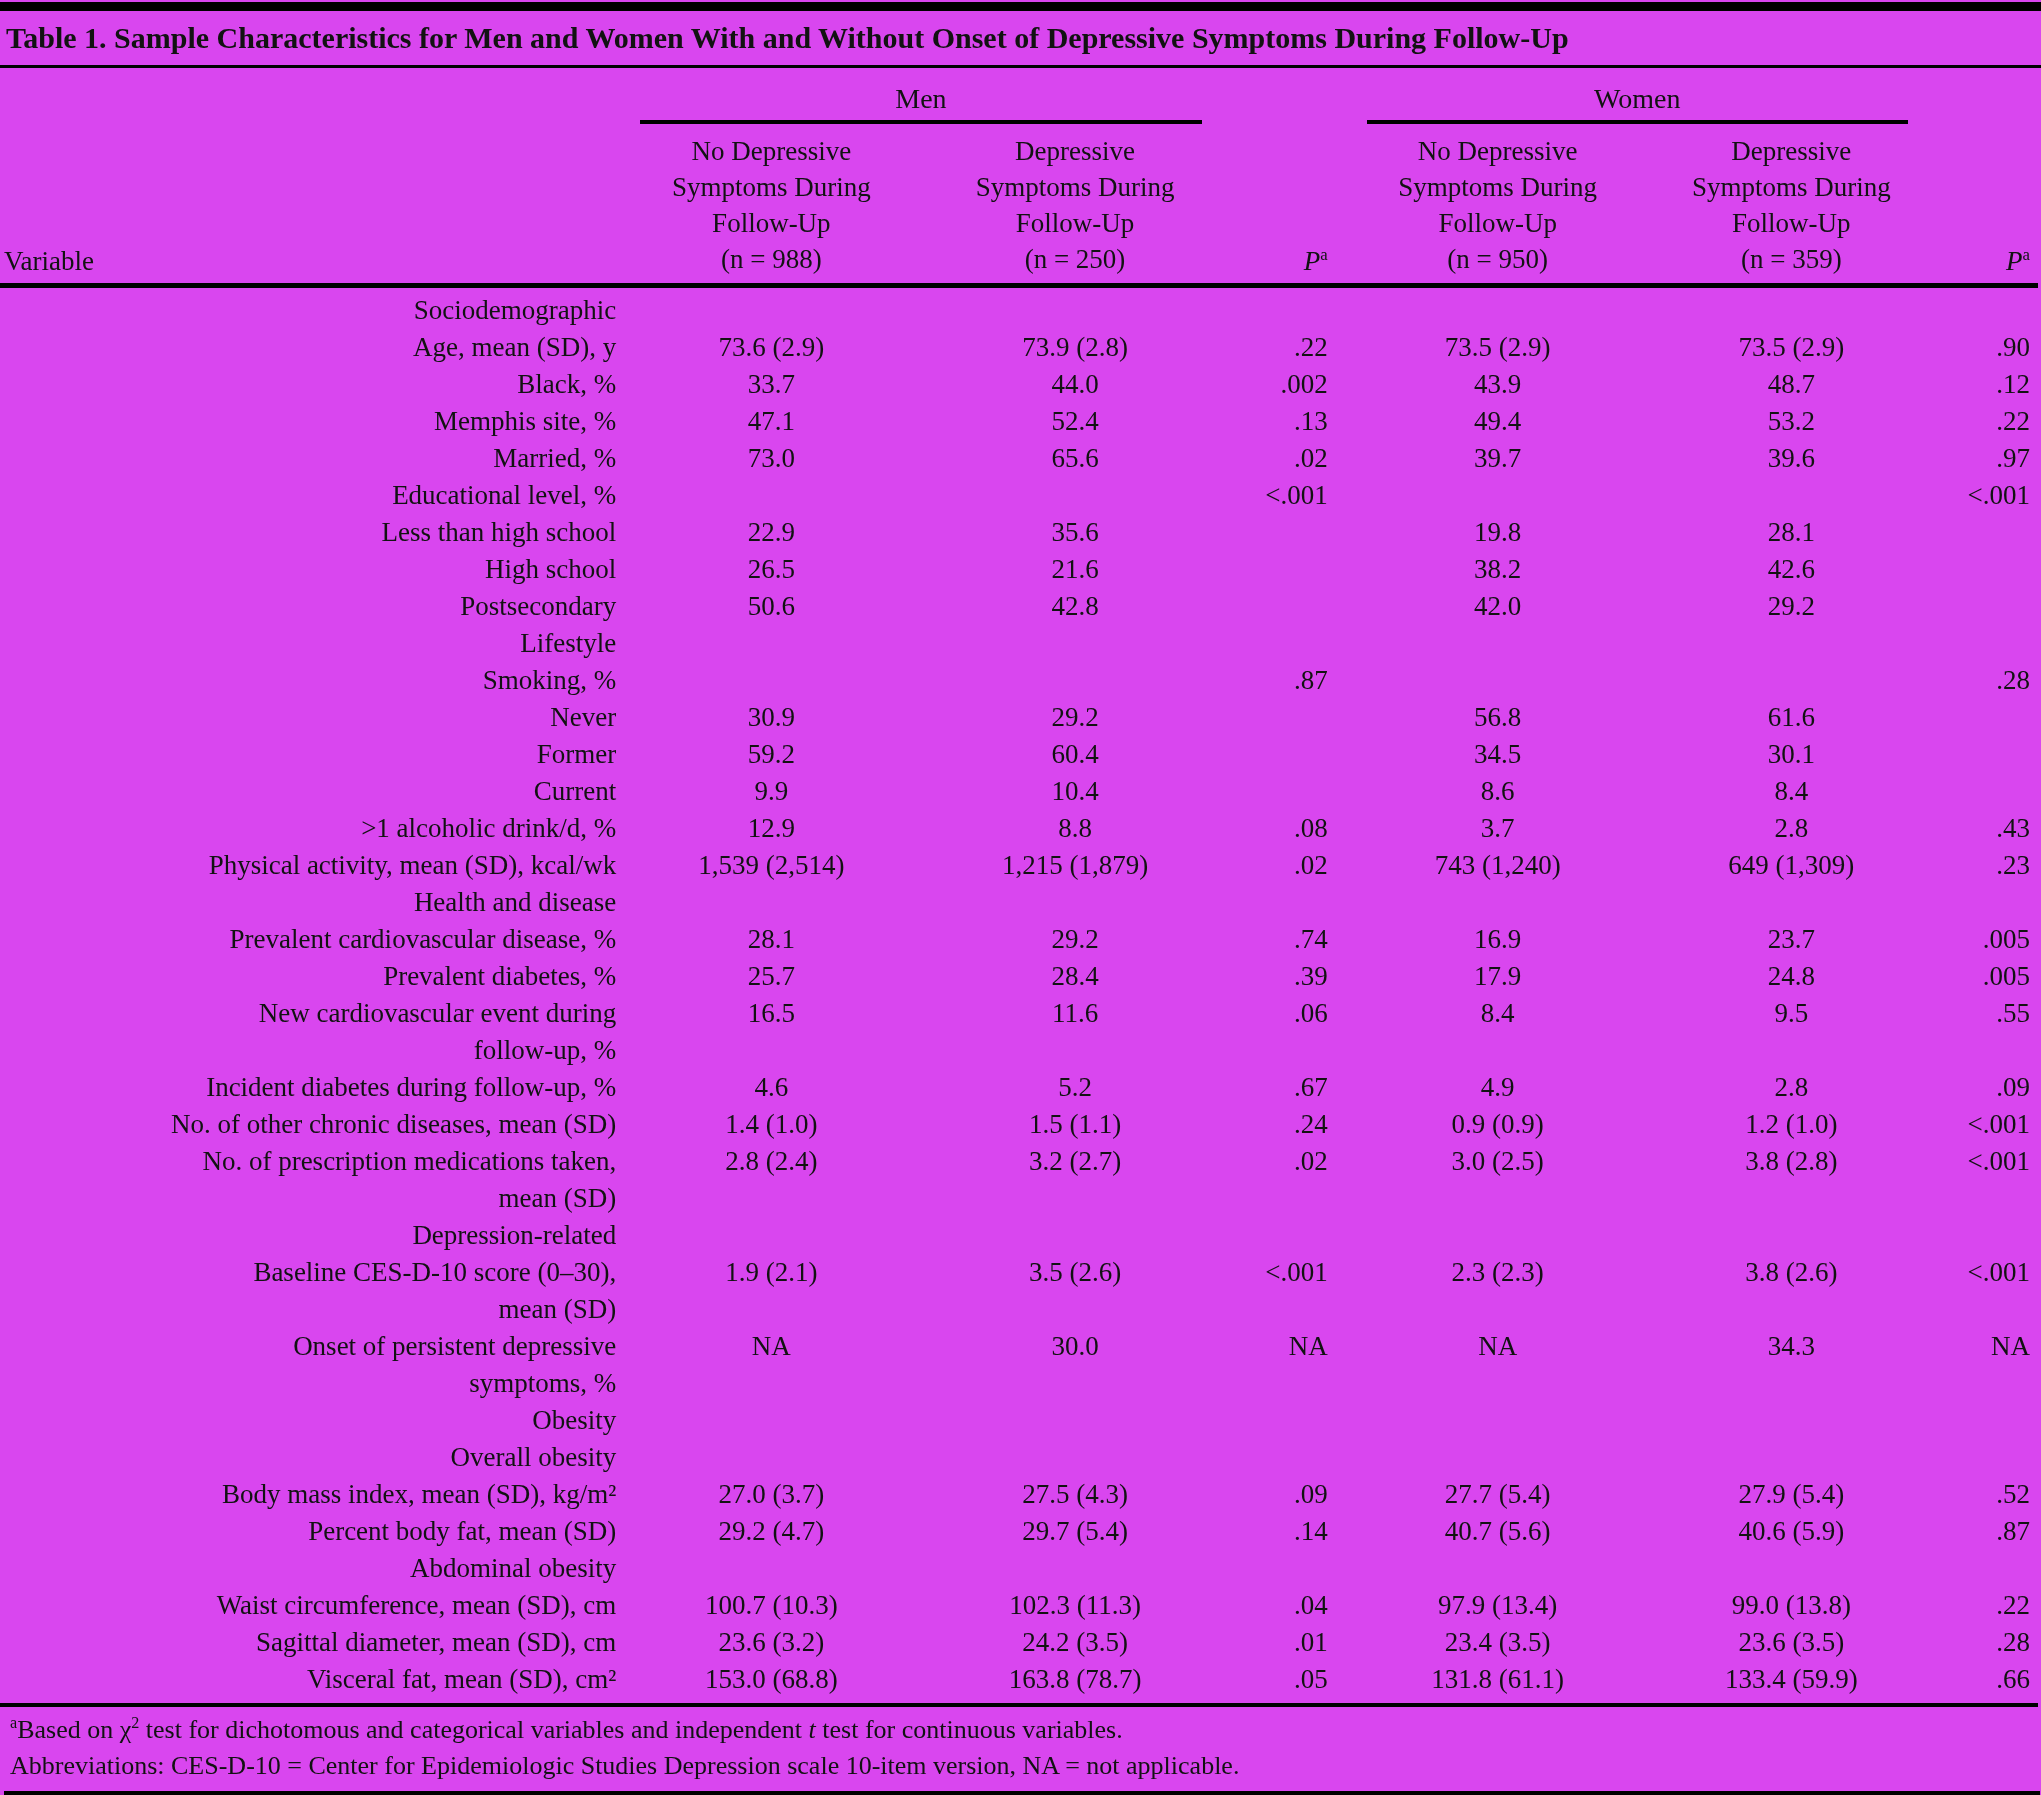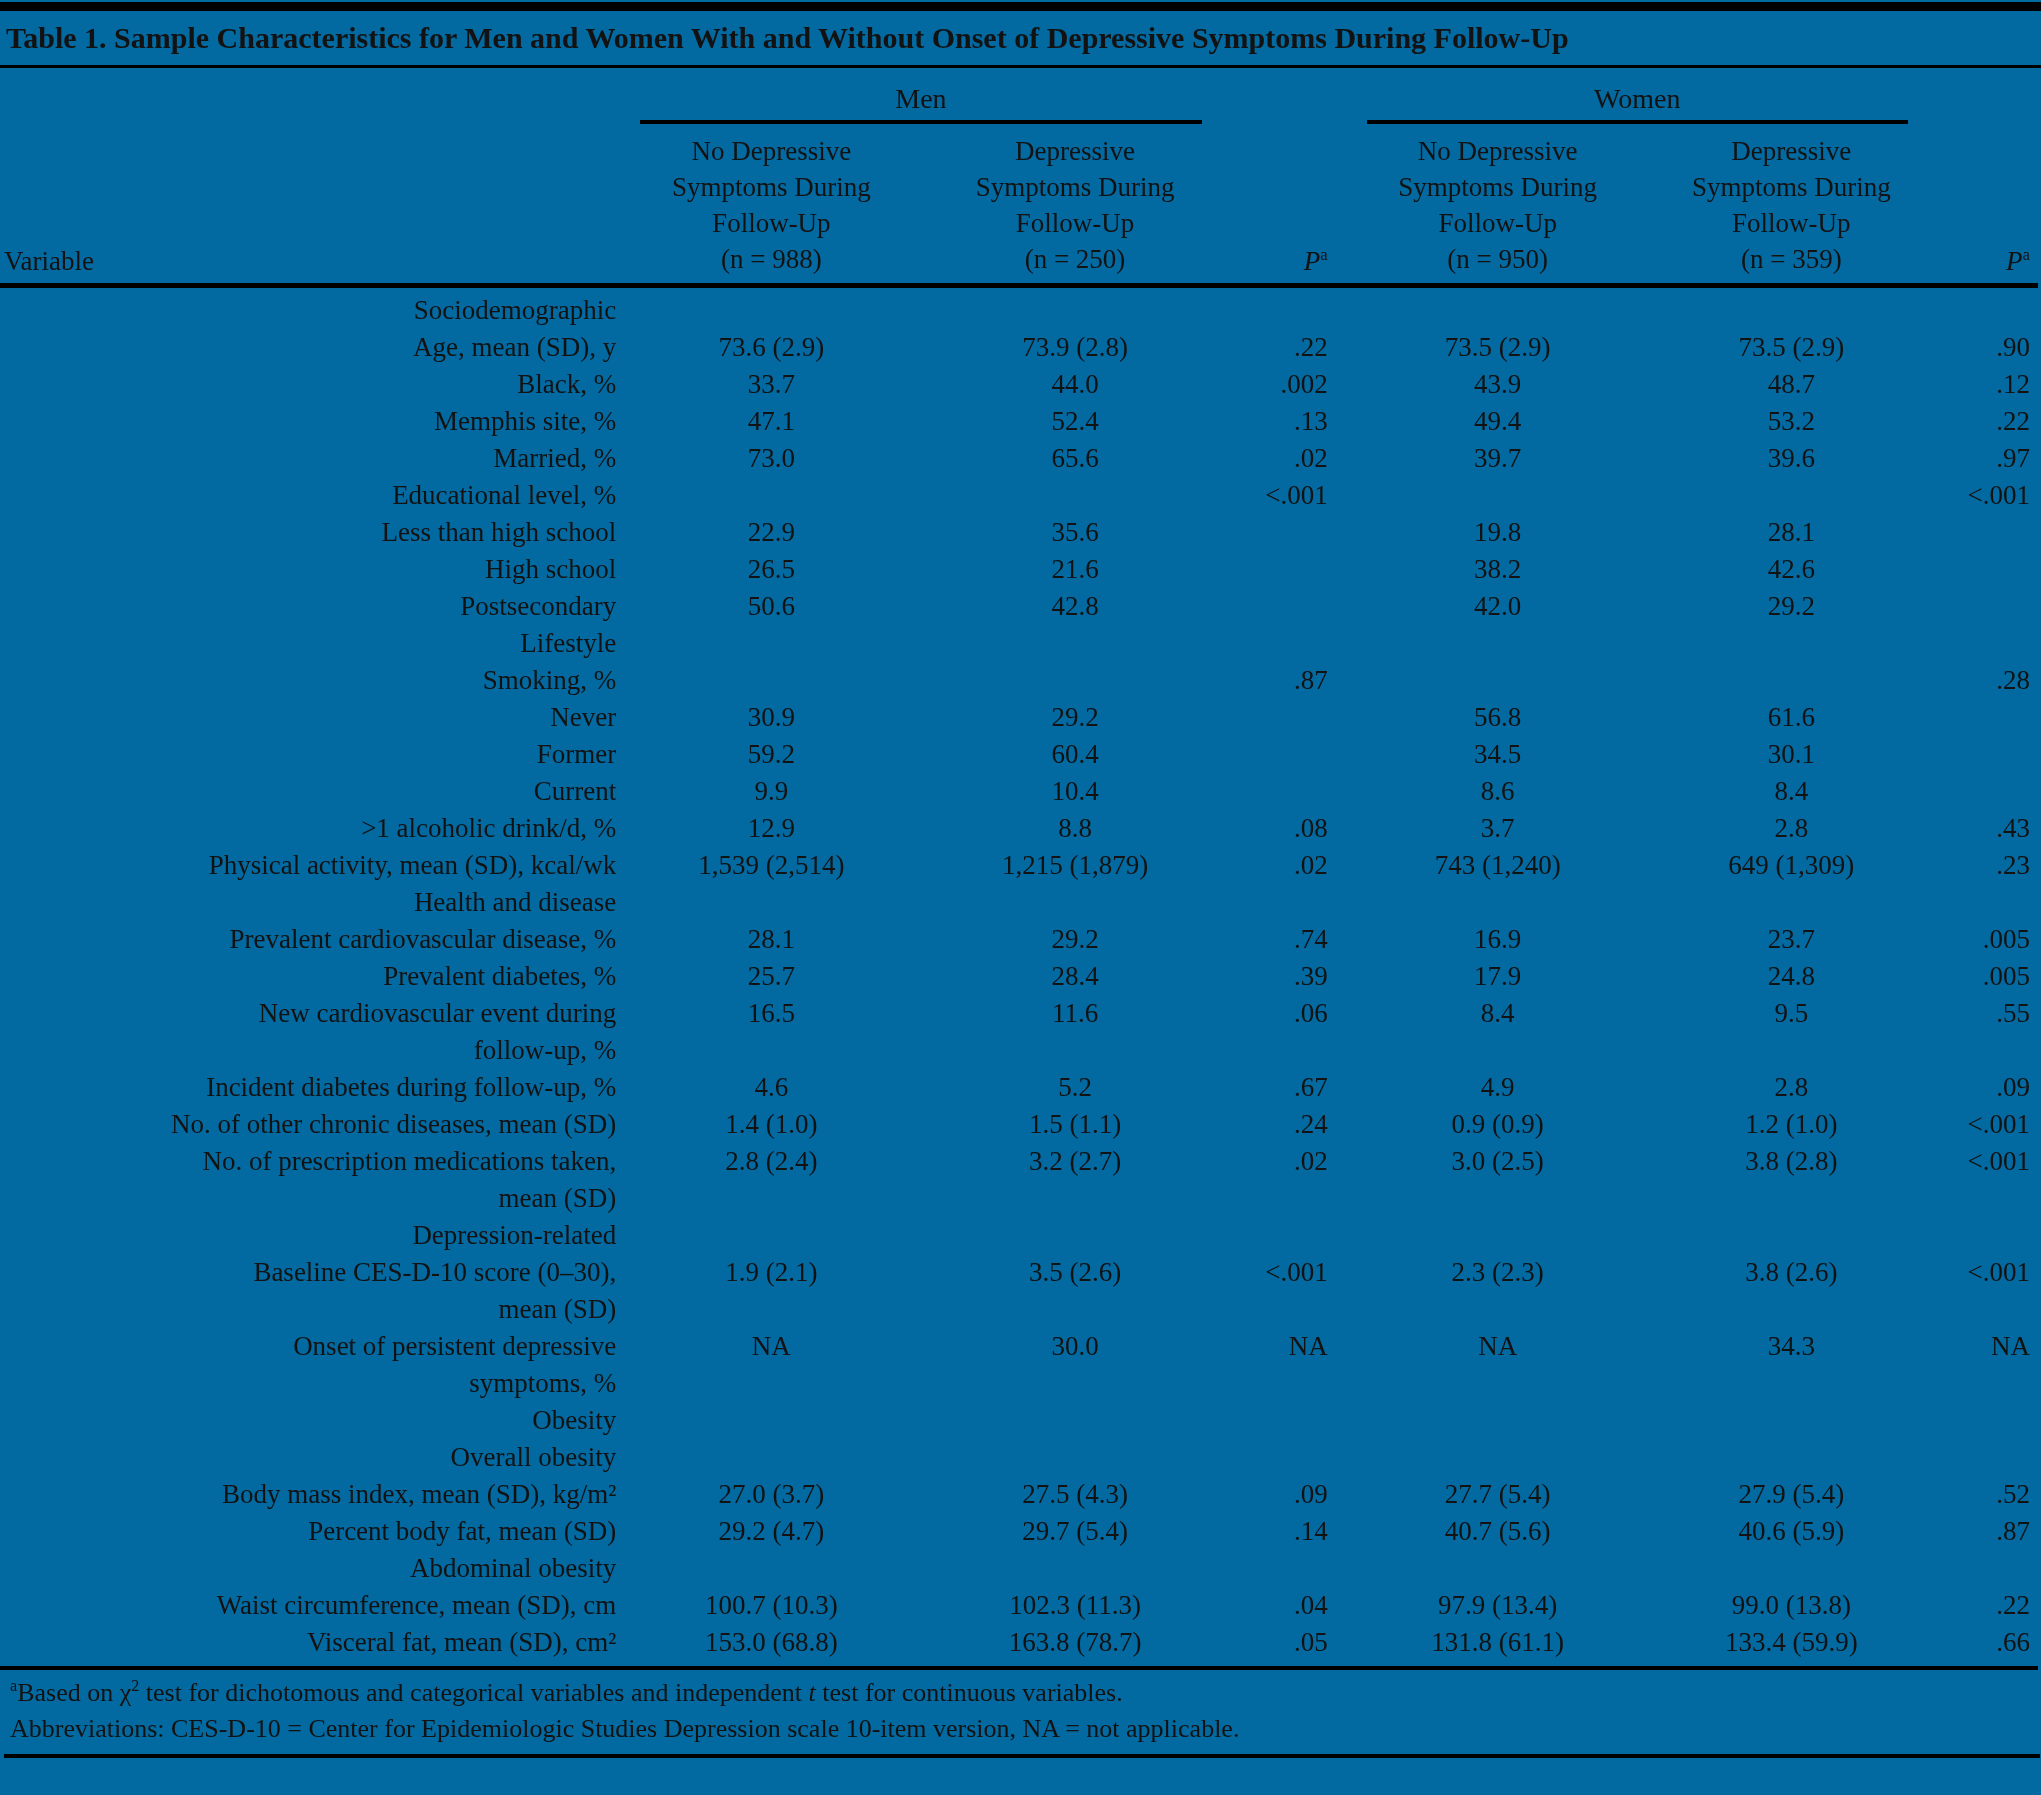--- a/index.html
+++ b/index.html
@@ -1,20 +1,20 @@
 <!DOCTYPE html>
 <html><head>
 <meta charset="utf-8">
 <style>
   html, body { margin: 0; padding: 0; background: #ffffff; }
   .page {
     width: 2042px;
     height: 1796px;
     box-sizing: border-box;
-    background: #0369a1;
+    background: #d946ef;
     color: #121212;
     font-family: "Liberation Serif", "DejaVu Serif", serif;
     overflow: hidden;
   }
   .top-bar { height: 9px; background: #000; margin-top: 2px; }
   .title {
     font-size: 30px;
     font-weight: bold;
     line-height: 40px;
     padding: 7px 6px 7px 6px;
@@ -424,20 +424,29 @@
         <tr>
           <td class="lbl i2">Waist circumference, mean (SD), cm</td>
           <td class="val">100.7 (10.3)</td>
           <td class="val">102.3 (11.3)</td>
           <td class="pval">.04</td>
           <td class="val">97.9 (13.4)</td>
           <td class="val">99.0 (13.8)</td>
           <td class="pval plast">.22</td>
         </tr>
         <tr>
+          <td class="lbl i2">Sagittal diameter, mean (SD), cm</td>
+          <td class="val">23.6 (3.2)</td>
+          <td class="val">24.2 (3.5)</td>
+          <td class="pval">.01</td>
+          <td class="val">23.4 (3.5)</td>
+          <td class="val">23.6 (3.5)</td>
+          <td class="pval plast">.28</td>
+        </tr>
+        <tr>
           <td class="lbl i2">Visceral fat, mean (SD), cm²</td>
           <td class="val">153.0 (68.8)</td>
           <td class="val">163.8 (78.7)</td>
           <td class="pval">.05</td>
           <td class="val">131.8 (61.1)</td>
           <td class="val">133.4 (59.9)</td>
           <td class="pval plast">.66</td>
         </tr>
       </tbody>
   </table>

